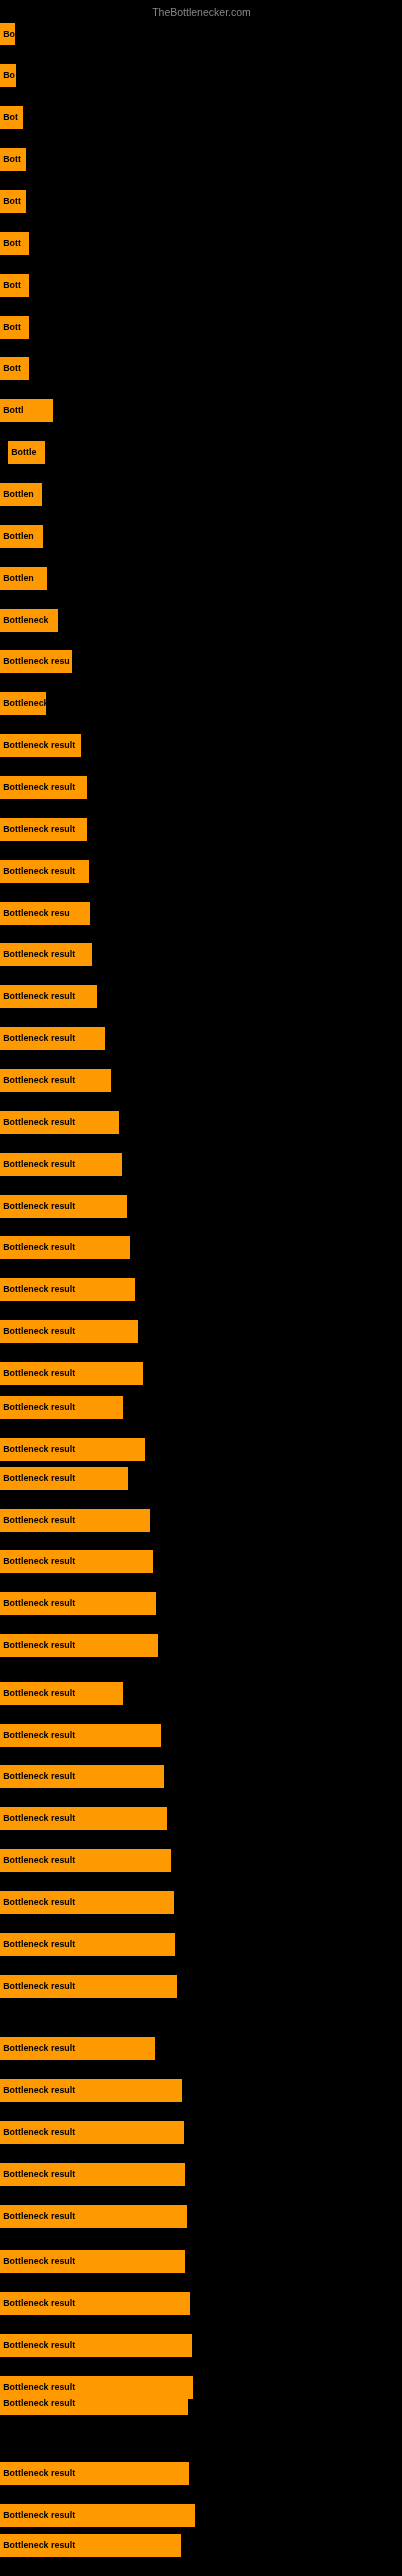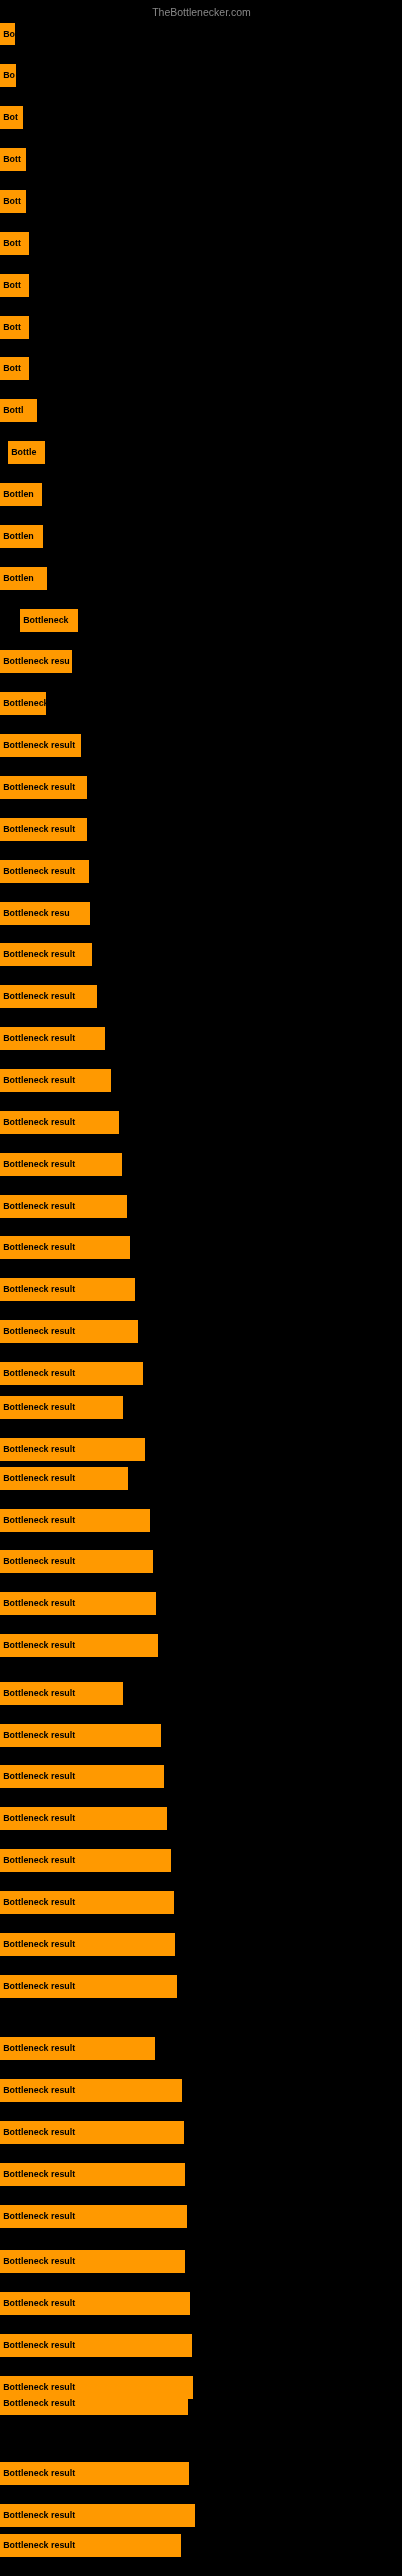--- a/index.html
+++ b/index.html
@@ -89,21 +89,21 @@
     <div class="bar" style="width: 29px;">
       <span class="bar-label">Bott</span>
     </div>
   </div>
 <div class="bar-container" style="top: 357px;">
     <div class="bar" style="width: 29px;">
       <span class="bar-label">Bott</span>
     </div>
   </div>
 <div class="bar-container" style="top: 399px;">
-    <div class="bar" style="width: 37px;">
+    <div class="bar" style="width: 53px;">
       <span class="bar-label">Bottl</span>
     </div>
   </div>
 <div class="bar-container" style="top: 441px;">
     <div class="bar" style="width: 37px; margin-left: 8px;">
       <span class="bar-label">Bottle</span>
     </div>
   </div>
 <div class="bar-container" style="top: 483px;">
     <div class="bar" style="width: 42px;">
@@ -113,21 +113,21 @@
 <div class="bar-container" style="top: 525px;">
     <div class="bar" style="width: 43px;">
       <span class="bar-label">Bottlen</span>
     </div>
   </div>
 <div class="bar-container" style="top: 567px;">
     <div class="bar" style="width: 47px;">
       <span class="bar-label">Bottlen</span>
     </div>
   </div>
-<div class="bar-container" style="top: 609px; padding-left: 20px;">
+<div class="bar-container" style="top: 609px;">
     <div class="bar" style="width: 58px;">
       <span class="bar-label">Bottleneck</span>
     </div>
   </div>
 <div class="bar-container" style="top: 650px;">
     <div class="bar" style="width: 72px;">
       <span class="bar-label">Bottleneck resu</span>
     </div>
   </div>
 <div class="bar-container" style="top: 692px;">

